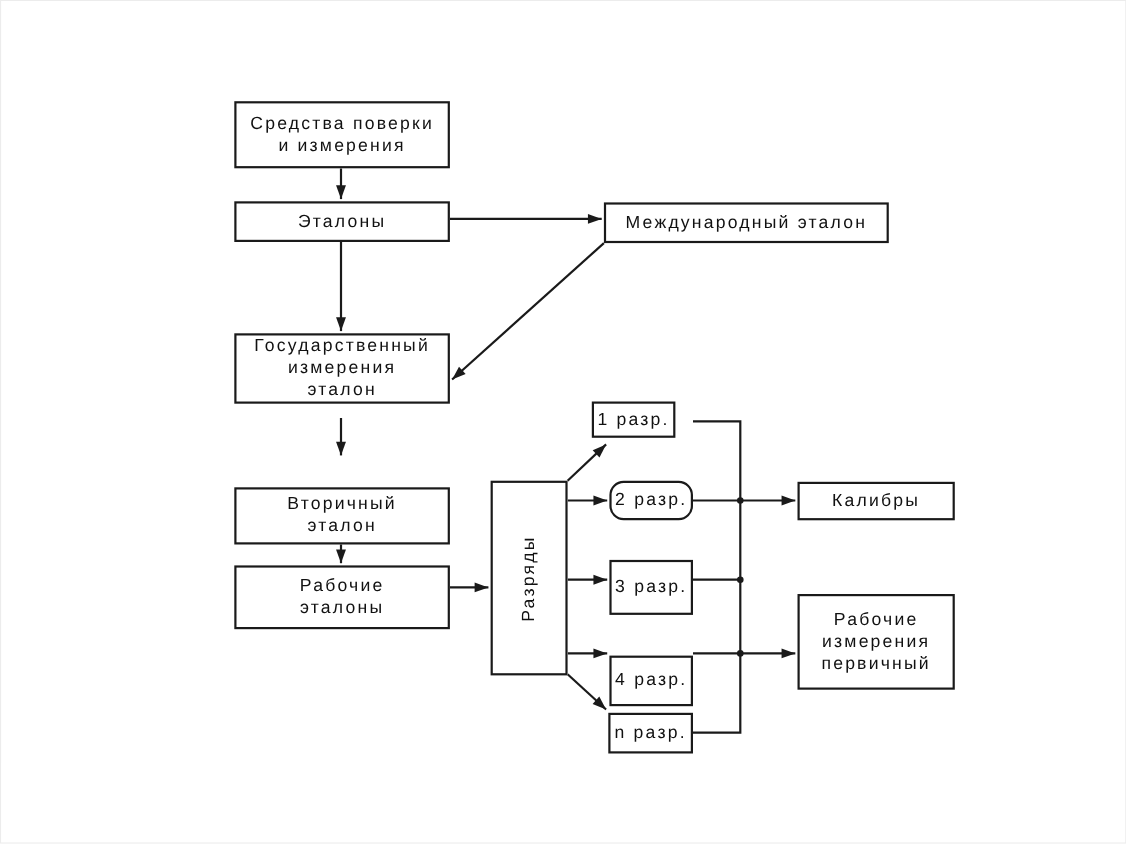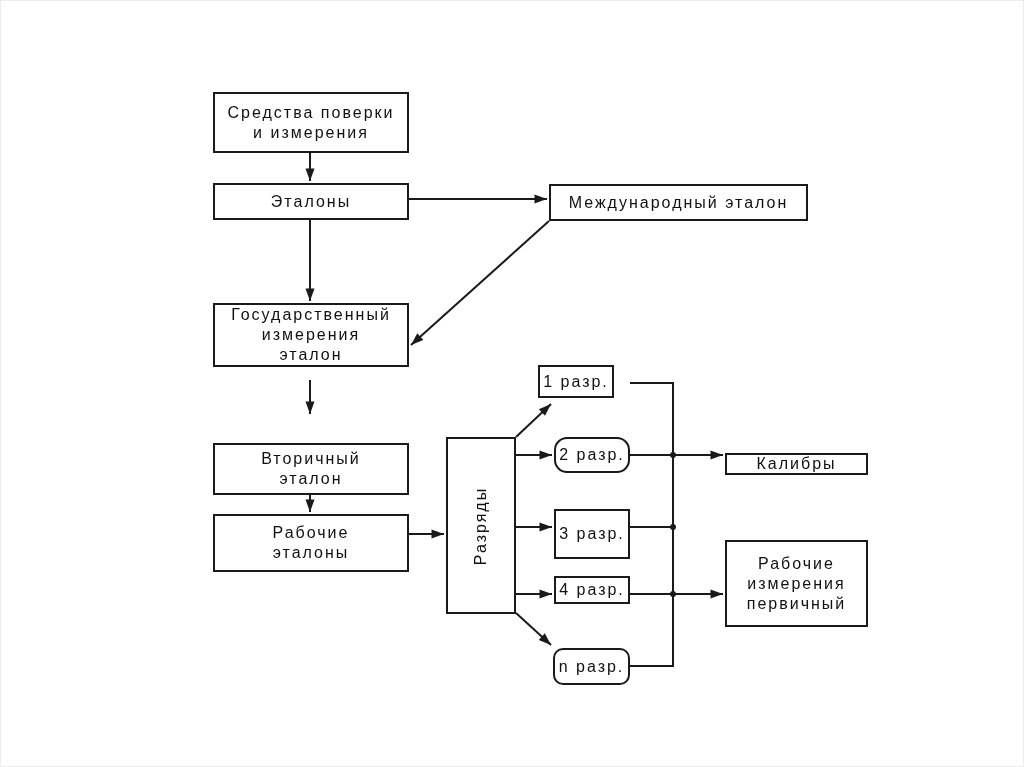--- a/index.html
+++ b/index.html
@@ -135,29 +135,29 @@
   </div>
 
   <div class="bx" style="left:554px; top:437px; width:76px; height:36px;border-radius:13px;">
     <span class="ln">2 разр.</span>
   </div>
 
   <div class="bx" style="left:554px; top:509px; width:76px; height:50px;">
     <span class="ln">3 разр.</span>
   </div>
 
-  <div class="bx" style="left:554px; top:576px; width:76px; height:28px;">
+  <div class="bx" style="left:554px; top:596px; width:76px; height:46px;">
     <span class="ln">4 разр.</span>
   </div>
 
-  <div class="bx" style="left:553px; top:648px; width:77px; height:37px;border-radius:10px;">
+  <div class="bx" style="left:553px; top:648px; width:77px; height:37px;">
     <span class="ln">n разр.</span>
   </div>
 
-  <div class="bx" style="left:725px; top:438px; width:143px; height:22px;margin-top:15px;">
+  <div class="bx" style="left:725px; top:438px; width:143px; height:35px;">
     <span class="ln">Калибры</span>
   </div>
 
   <div class="bx" style="left:725px; top:540px; width:143px; height:87px;">
     <span class="ln">Рабочие</span>
     <span class="ln">измерения</span>
     <span class="ln">первичный</span>
   </div>
 
 </div>

